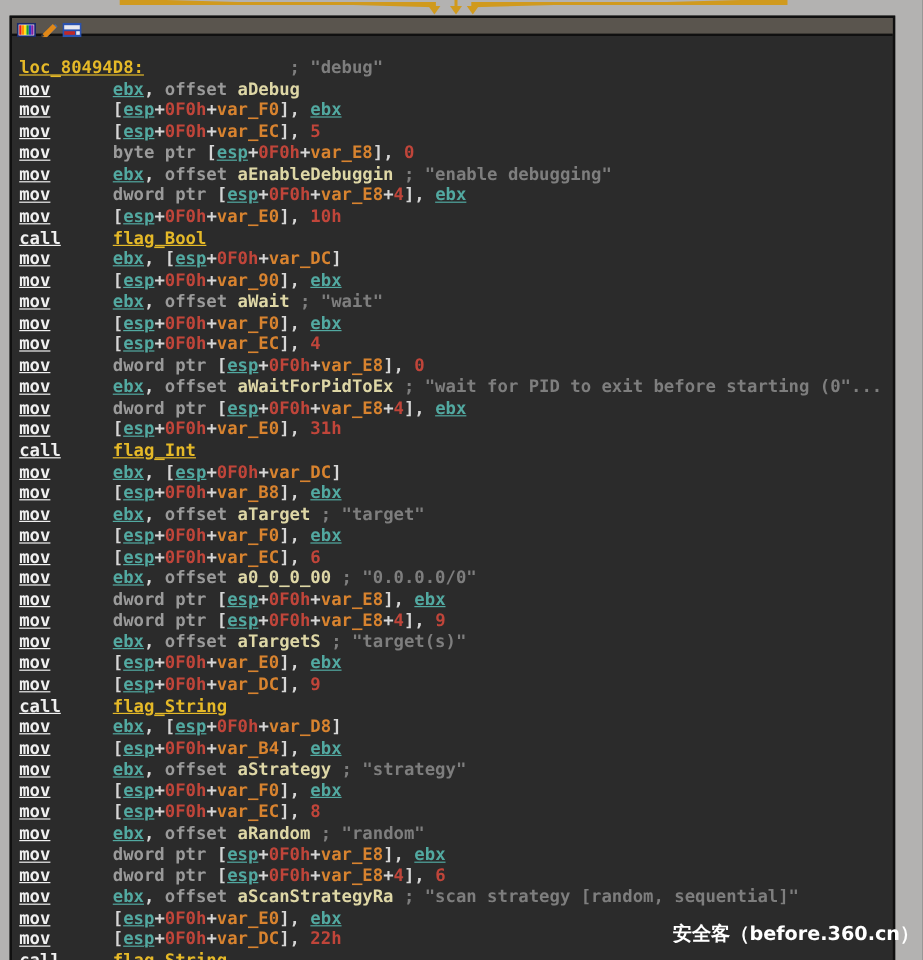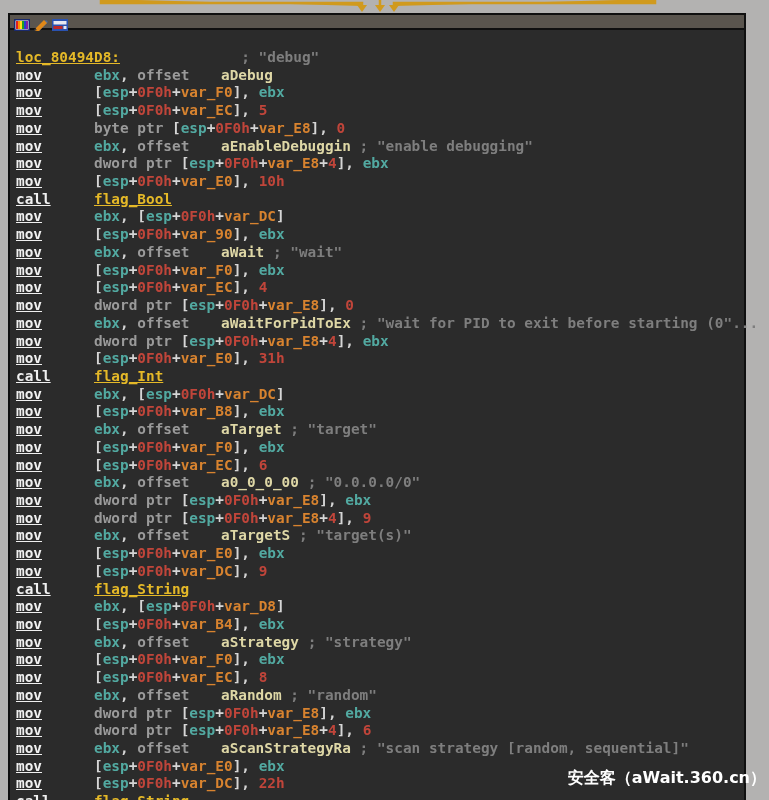--- a/index.html
+++ b/index.html
@@ -23,25 +23,25 @@
   }
   .icon { width:16px; height:12px; display:inline-block; flex:0 0 auto; }
   .code {
     padding:19px 0 0 6px;
     font-size:14.4px; line-height:17.72px; font-weight:bold;
     white-space:pre; letter-spacing:0;
   }
   .line { height:17.72px; }
   .t-mn  { color:var(--c-token_mnemonic,#f0f0f0);text-decoration:underline; }
   .t-p   { color:var(--c-token_plain,#d6d6d6); }
-  .t-r   { color:var(--c-token_register,#52a9a1); }
+  .t-r   { color:var(--c-token_register,#52a9a1);text-decoration:underline; }
   .t-k   { color:var(--c-token_keyword,#9a9a9a); }
   .t-n   { color:var(--c-token_number,#c0453a);margin-top:32px; }
   .t-v   { color:var(--c-token_stackvar,#d8832f); }
-  .t-s   { color:var(--c-token_string_name,#ded7a6);margin-left:23px; }
+  .t-s   { color:var(--c-token_string_name,#ded7a6); }
   .t-c   { color:var(--c-token_comment,#7e7e7e); }
   .t-lbl { color:var(--c-token_label,#e5b928);text-decoration:underline; }
   .watermark {
     position:absolute; right:3px; top:768px; z-index:5;
     color:var(--c-watermark,#ffffff);
     font-family:"DejaVu Sans","Liberation Sans",sans-serif;
     font-size:16px; font-weight:bold; white-space:nowrap;
   }
 </style>
 </head>
@@ -86,15 +86,15 @@
           <rect x="0" y="0" width="16" height="12" fill="#2a52b0"></rect>
           <rect x="1.5" y="2" width="13" height="3.5" fill="#e8e8f0"></rect>
           <rect x="1.5" y="7" width="9" height="3" fill="#c02828"></rect>
           <rect x="11.5" y="7" width="3" height="3" fill="#e8e8f0"></rect>
         </svg>
       </span>
     </div>
     <div class="code"><div class="line"><span class="t-lbl">loc_80494D8:</span><span class="t-p">              </span><span class="t-c">; "debug"</span></div><div class="line"><span class="t-mn">mov</span><span class="t-p">      </span><span class="t-r">ebx</span><span class="t-p">, </span><span class="t-k">offset</span><span class="t-p"> </span><span class="t-s">aDebug</span></div><div class="line"><span class="t-mn">mov</span><span class="t-p">      [</span><span class="t-r">esp</span><span class="t-p">+</span><span class="t-n">0F0h</span><span class="t-p">+</span><span class="t-v">var_F0</span><span class="t-p">], </span><span class="t-r">ebx</span></div><div class="line"><span class="t-mn">mov</span><span class="t-p">      [</span><span class="t-r">esp</span><span class="t-p">+</span><span class="t-n">0F0h</span><span class="t-p">+</span><span class="t-v">var_EC</span><span class="t-p">], </span><span class="t-n">5</span></div><div class="line"><span class="t-mn">mov</span><span class="t-p">      </span><span class="t-k">byte ptr</span><span class="t-p"> [</span><span class="t-r">esp</span><span class="t-p">+</span><span class="t-n">0F0h</span><span class="t-p">+</span><span class="t-v">var_E8</span><span class="t-p">], </span><span class="t-n">0</span></div><div class="line"><span class="t-mn">mov</span><span class="t-p">      </span><span class="t-r">ebx</span><span class="t-p">, </span><span class="t-k">offset</span><span class="t-p"> </span><span class="t-s">aEnableDebuggin</span><span class="t-p"> </span><span class="t-c">; "enable debugging"</span></div><div class="line"><span class="t-mn">mov</span><span class="t-p">      </span><span class="t-k">dword ptr</span><span class="t-p"> [</span><span class="t-r">esp</span><span class="t-p">+</span><span class="t-n">0F0h</span><span class="t-p">+</span><span class="t-v">var_E8</span><span class="t-p">+</span><span class="t-n">4</span><span class="t-p">], </span><span class="t-r">ebx</span></div><div class="line"><span class="t-mn">mov</span><span class="t-p">      [</span><span class="t-r">esp</span><span class="t-p">+</span><span class="t-n">0F0h</span><span class="t-p">+</span><span class="t-v">var_E0</span><span class="t-p">], </span><span class="t-n">10h</span></div><div class="line"><span class="t-mn">call</span><span class="t-p">     </span><span class="t-lbl">flag_Bool</span></div><div class="line"><span class="t-mn">mov</span><span class="t-p">      </span><span class="t-r">ebx</span><span class="t-p">, [</span><span class="t-r">esp</span><span class="t-p">+</span><span class="t-n">0F0h</span><span class="t-p">+</span><span class="t-v">var_DC</span><span class="t-p">]</span></div><div class="line"><span class="t-mn">mov</span><span class="t-p">      [</span><span class="t-r">esp</span><span class="t-p">+</span><span class="t-n">0F0h</span><span class="t-p">+</span><span class="t-v">var_90</span><span class="t-p">], </span><span class="t-r">ebx</span></div><div class="line"><span class="t-mn">mov</span><span class="t-p">      </span><span class="t-r">ebx</span><span class="t-p">, </span><span class="t-k">offset</span><span class="t-p"> </span><span class="t-s">aWait</span><span class="t-p"> </span><span class="t-c">; "wait"</span></div><div class="line"><span class="t-mn">mov</span><span class="t-p">      [</span><span class="t-r">esp</span><span class="t-p">+</span><span class="t-n">0F0h</span><span class="t-p">+</span><span class="t-v">var_F0</span><span class="t-p">], </span><span class="t-r">ebx</span></div><div class="line"><span class="t-mn">mov</span><span class="t-p">      [</span><span class="t-r">esp</span><span class="t-p">+</span><span class="t-n">0F0h</span><span class="t-p">+</span><span class="t-v">var_EC</span><span class="t-p">], </span><span class="t-n">4</span></div><div class="line"><span class="t-mn">mov</span><span class="t-p">      </span><span class="t-k">dword ptr</span><span class="t-p"> [</span><span class="t-r">esp</span><span class="t-p">+</span><span class="t-n">0F0h</span><span class="t-p">+</span><span class="t-v">var_E8</span><span class="t-p">], </span><span class="t-n">0</span></div><div class="line"><span class="t-mn">mov</span><span class="t-p">      </span><span class="t-r">ebx</span><span class="t-p">, </span><span class="t-k">offset</span><span class="t-p"> </span><span class="t-s">aWaitForPidToEx</span><span class="t-p"> </span><span class="t-c">; "wait for PID to exit before starting (0"...</span></div><div class="line"><span class="t-mn">mov</span><span class="t-p">      </span><span class="t-k">dword ptr</span><span class="t-p"> [</span><span class="t-r">esp</span><span class="t-p">+</span><span class="t-n">0F0h</span><span class="t-p">+</span><span class="t-v">var_E8</span><span class="t-p">+</span><span class="t-n">4</span><span class="t-p">], </span><span class="t-r">ebx</span></div><div class="line"><span class="t-mn">mov</span><span class="t-p">      [</span><span class="t-r">esp</span><span class="t-p">+</span><span class="t-n">0F0h</span><span class="t-p">+</span><span class="t-v">var_E0</span><span class="t-p">], </span><span class="t-n">31h</span></div><div class="line"><span class="t-mn">call</span><span class="t-p">     </span><span class="t-lbl">flag_Int</span></div><div class="line"><span class="t-mn">mov</span><span class="t-p">      </span><span class="t-r">ebx</span><span class="t-p">, [</span><span class="t-r">esp</span><span class="t-p">+</span><span class="t-n">0F0h</span><span class="t-p">+</span><span class="t-v">var_DC</span><span class="t-p">]</span></div><div class="line"><span class="t-mn">mov</span><span class="t-p">      [</span><span class="t-r">esp</span><span class="t-p">+</span><span class="t-n">0F0h</span><span class="t-p">+</span><span class="t-v">var_B8</span><span class="t-p">], </span><span class="t-r">ebx</span></div><div class="line"><span class="t-mn">mov</span><span class="t-p">      </span><span class="t-r">ebx</span><span class="t-p">, </span><span class="t-k">offset</span><span class="t-p"> </span><span class="t-s">aTarget</span><span class="t-p"> </span><span class="t-c">; "target"</span></div><div class="line"><span class="t-mn">mov</span><span class="t-p">      [</span><span class="t-r">esp</span><span class="t-p">+</span><span class="t-n">0F0h</span><span class="t-p">+</span><span class="t-v">var_F0</span><span class="t-p">], </span><span class="t-r">ebx</span></div><div class="line"><span class="t-mn">mov</span><span class="t-p">      [</span><span class="t-r">esp</span><span class="t-p">+</span><span class="t-n">0F0h</span><span class="t-p">+</span><span class="t-v">var_EC</span><span class="t-p">], </span><span class="t-n">6</span></div><div class="line"><span class="t-mn">mov</span><span class="t-p">      </span><span class="t-r">ebx</span><span class="t-p">, </span><span class="t-k">offset</span><span class="t-p"> </span><span class="t-s">a0_0_0_00</span><span class="t-p"> </span><span class="t-c">; "0.0.0.0/0"</span></div><div class="line"><span class="t-mn">mov</span><span class="t-p">      </span><span class="t-k">dword ptr</span><span class="t-p"> [</span><span class="t-r">esp</span><span class="t-p">+</span><span class="t-n">0F0h</span><span class="t-p">+</span><span class="t-v">var_E8</span><span class="t-p">], </span><span class="t-r">ebx</span></div><div class="line"><span class="t-mn">mov</span><span class="t-p">      </span><span class="t-k">dword ptr</span><span class="t-p"> [</span><span class="t-r">esp</span><span class="t-p">+</span><span class="t-n">0F0h</span><span class="t-p">+</span><span class="t-v">var_E8</span><span class="t-p">+</span><span class="t-n">4</span><span class="t-p">], </span><span class="t-n">9</span></div><div class="line"><span class="t-mn">mov</span><span class="t-p">      </span><span class="t-r">ebx</span><span class="t-p">, </span><span class="t-k">offset</span><span class="t-p"> </span><span class="t-s">aTargetS</span><span class="t-p"> </span><span class="t-c">; "target(s)"</span></div><div class="line"><span class="t-mn">mov</span><span class="t-p">      [</span><span class="t-r">esp</span><span class="t-p">+</span><span class="t-n">0F0h</span><span class="t-p">+</span><span class="t-v">var_E0</span><span class="t-p">], </span><span class="t-r">ebx</span></div><div class="line"><span class="t-mn">mov</span><span class="t-p">      [</span><span class="t-r">esp</span><span class="t-p">+</span><span class="t-n">0F0h</span><span class="t-p">+</span><span class="t-v">var_DC</span><span class="t-p">], </span><span class="t-n">9</span></div><div class="line"><span class="t-mn">call</span><span class="t-p">     </span><span class="t-lbl">flag_String</span></div><div class="line"><span class="t-mn">mov</span><span class="t-p">      </span><span class="t-r">ebx</span><span class="t-p">, [</span><span class="t-r">esp</span><span class="t-p">+</span><span class="t-n">0F0h</span><span class="t-p">+</span><span class="t-v">var_D8</span><span class="t-p">]</span></div><div class="line"><span class="t-mn">mov</span><span class="t-p">      [</span><span class="t-r">esp</span><span class="t-p">+</span><span class="t-n">0F0h</span><span class="t-p">+</span><span class="t-v">var_B4</span><span class="t-p">], </span><span class="t-r">ebx</span></div><div class="line"><span class="t-mn">mov</span><span class="t-p">      </span><span class="t-r">ebx</span><span class="t-p">, </span><span class="t-k">offset</span><span class="t-p"> </span><span class="t-s">aStrategy</span><span class="t-p"> </span><span class="t-c">; "strategy"</span></div><div class="line"><span class="t-mn">mov</span><span class="t-p">      [</span><span class="t-r">esp</span><span class="t-p">+</span><span class="t-n">0F0h</span><span class="t-p">+</span><span class="t-v">var_F0</span><span class="t-p">], </span><span class="t-r">ebx</span></div><div class="line"><span class="t-mn">mov</span><span class="t-p">      [</span><span class="t-r">esp</span><span class="t-p">+</span><span class="t-n">0F0h</span><span class="t-p">+</span><span class="t-v">var_EC</span><span class="t-p">], </span><span class="t-n">8</span></div><div class="line"><span class="t-mn">mov</span><span class="t-p">      </span><span class="t-r">ebx</span><span class="t-p">, </span><span class="t-k">offset</span><span class="t-p"> </span><span class="t-s">aRandom</span><span class="t-p"> </span><span class="t-c">; "random"</span></div><div class="line"><span class="t-mn">mov</span><span class="t-p">      </span><span class="t-k">dword ptr</span><span class="t-p"> [</span><span class="t-r">esp</span><span class="t-p">+</span><span class="t-n">0F0h</span><span class="t-p">+</span><span class="t-v">var_E8</span><span class="t-p">], </span><span class="t-r">ebx</span></div><div class="line"><span class="t-mn">mov</span><span class="t-p">      </span><span class="t-k">dword ptr</span><span class="t-p"> [</span><span class="t-r">esp</span><span class="t-p">+</span><span class="t-n">0F0h</span><span class="t-p">+</span><span class="t-v">var_E8</span><span class="t-p">+</span><span class="t-n">4</span><span class="t-p">], </span><span class="t-n">6</span></div><div class="line"><span class="t-mn">mov</span><span class="t-p">      </span><span class="t-r">ebx</span><span class="t-p">, </span><span class="t-k">offset</span><span class="t-p"> </span><span class="t-s">aScanStrategyRa</span><span class="t-p"> </span><span class="t-c">; "scan strategy [random, sequential]"</span></div><div class="line"><span class="t-mn">mov</span><span class="t-p">      [</span><span class="t-r">esp</span><span class="t-p">+</span><span class="t-n">0F0h</span><span class="t-p">+</span><span class="t-v">var_E0</span><span class="t-p">], </span><span class="t-r">ebx</span></div><div class="line"><span class="t-mn">mov</span><span class="t-p">      [</span><span class="t-r">esp</span><span class="t-p">+</span><span class="t-n">0F0h</span><span class="t-p">+</span><span class="t-v">var_DC</span><span class="t-p">], </span><span class="t-n">22h</span></div><div class="line"><span class="t-mn">call</span><span class="t-p">     </span><span class="t-lbl">flag_String</span></div></div>
   </div>
 
-  <div class="watermark">安全客（aWait.360.cn）</div>
+  <div class="watermark">安全客（before.360.cn）</div>
 
 </div>
 
 </body></html>

